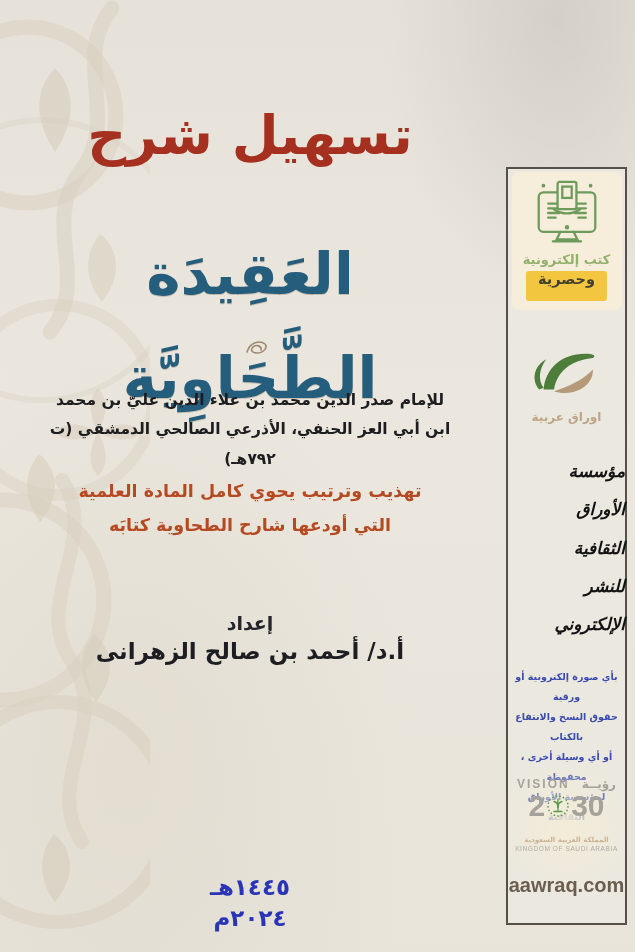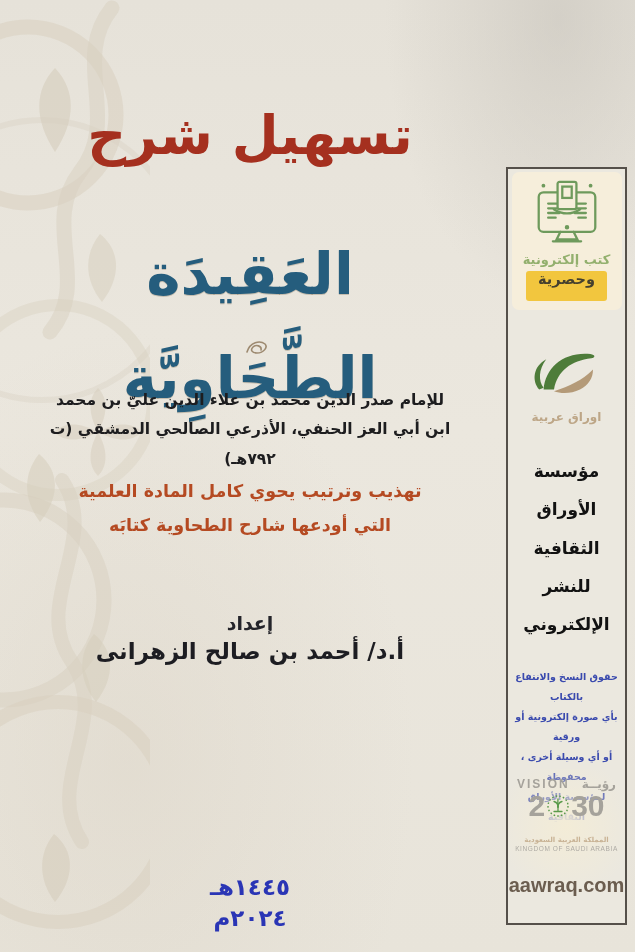--- a/index.html
+++ b/index.html
@@ -53,21 +53,21 @@
     margin:3px auto 0; width:110px; background:#f6eedb; border-radius:7px;
     padding:8px 2px 9px; text-align:center;
   }
   .badge-line1 { font-size:13px; font-weight:bold; color:#93b06e; direction:rtl; margin-top:2px; }
   .badge-chip {
     display:inline-block; margin-top:4px; background:#f2c63e; color:#45402e;
     font-size:14.5px; font-weight:bold; padding:0 12px 14px; border-radius:3px; direction:rtl;
   }
   .logo-block { margin-top:32px; text-align:center; }
   .logo-caption { font-size:12px; font-weight:bold; color:#bda687; direction:rtl; margin-top:2px; }
-  .institution { margin-top:28px; text-align:center; direction:rtl; }
+  .institution { margin-top:28px; text-align:right; direction:rtl;font-style:italic; }
   .institution div { font-size:17px; font-weight:bold; color:#121212; line-height:2.25; }
   .copyright { margin-top:24px; text-align:center; direction:rtl; padding:0 6px; }
   .copyright div { font-size:9.5px; font-weight:bold; line-height:2.1; }
   .vision-block {
     position:absolute; bottom:26px; left:0; width:100%; text-align:center;
     background:radial-gradient(circle at 50% 45%, #f3ecd7 0%, rgba(243,236,215,0) 75%);
     padding:8px 0 0;
   }
   .vision-row1 { display:flex; justify-content:center; align-items:center; gap:12px;
     color:#a5a29b; font-size:12px; }
@@ -173,22 +173,22 @@
 
     <div class="institution">
       <div>مؤسسة</div>
       <div>الأوراق</div>
       <div>الثقافية</div>
       <div>للنشر</div>
       <div>الإلكتروني</div>
     </div>
 
     <div class="copyright" style="color:#3a4aae">
+      <div>بأي صورة إلكترونية أو ورقية</div>
       <div>حقوق النسخ والانتفاع بالكتاب</div>
-      <div>بأي صورة إلكترونية أو ورقية</div>
       <div>أو أي وسيلة أخرى ، محفوظة</div>
       <div>لمؤسسة الأوراق الثقافية</div>
     </div>
 
     <div class="vision-block">
       <div class="vision-row1">
         <span class="vision-latin">VISION</span>
         <span class="vision-arabic">رؤيــة</span>
       </div>
       <div class="vision-year">

